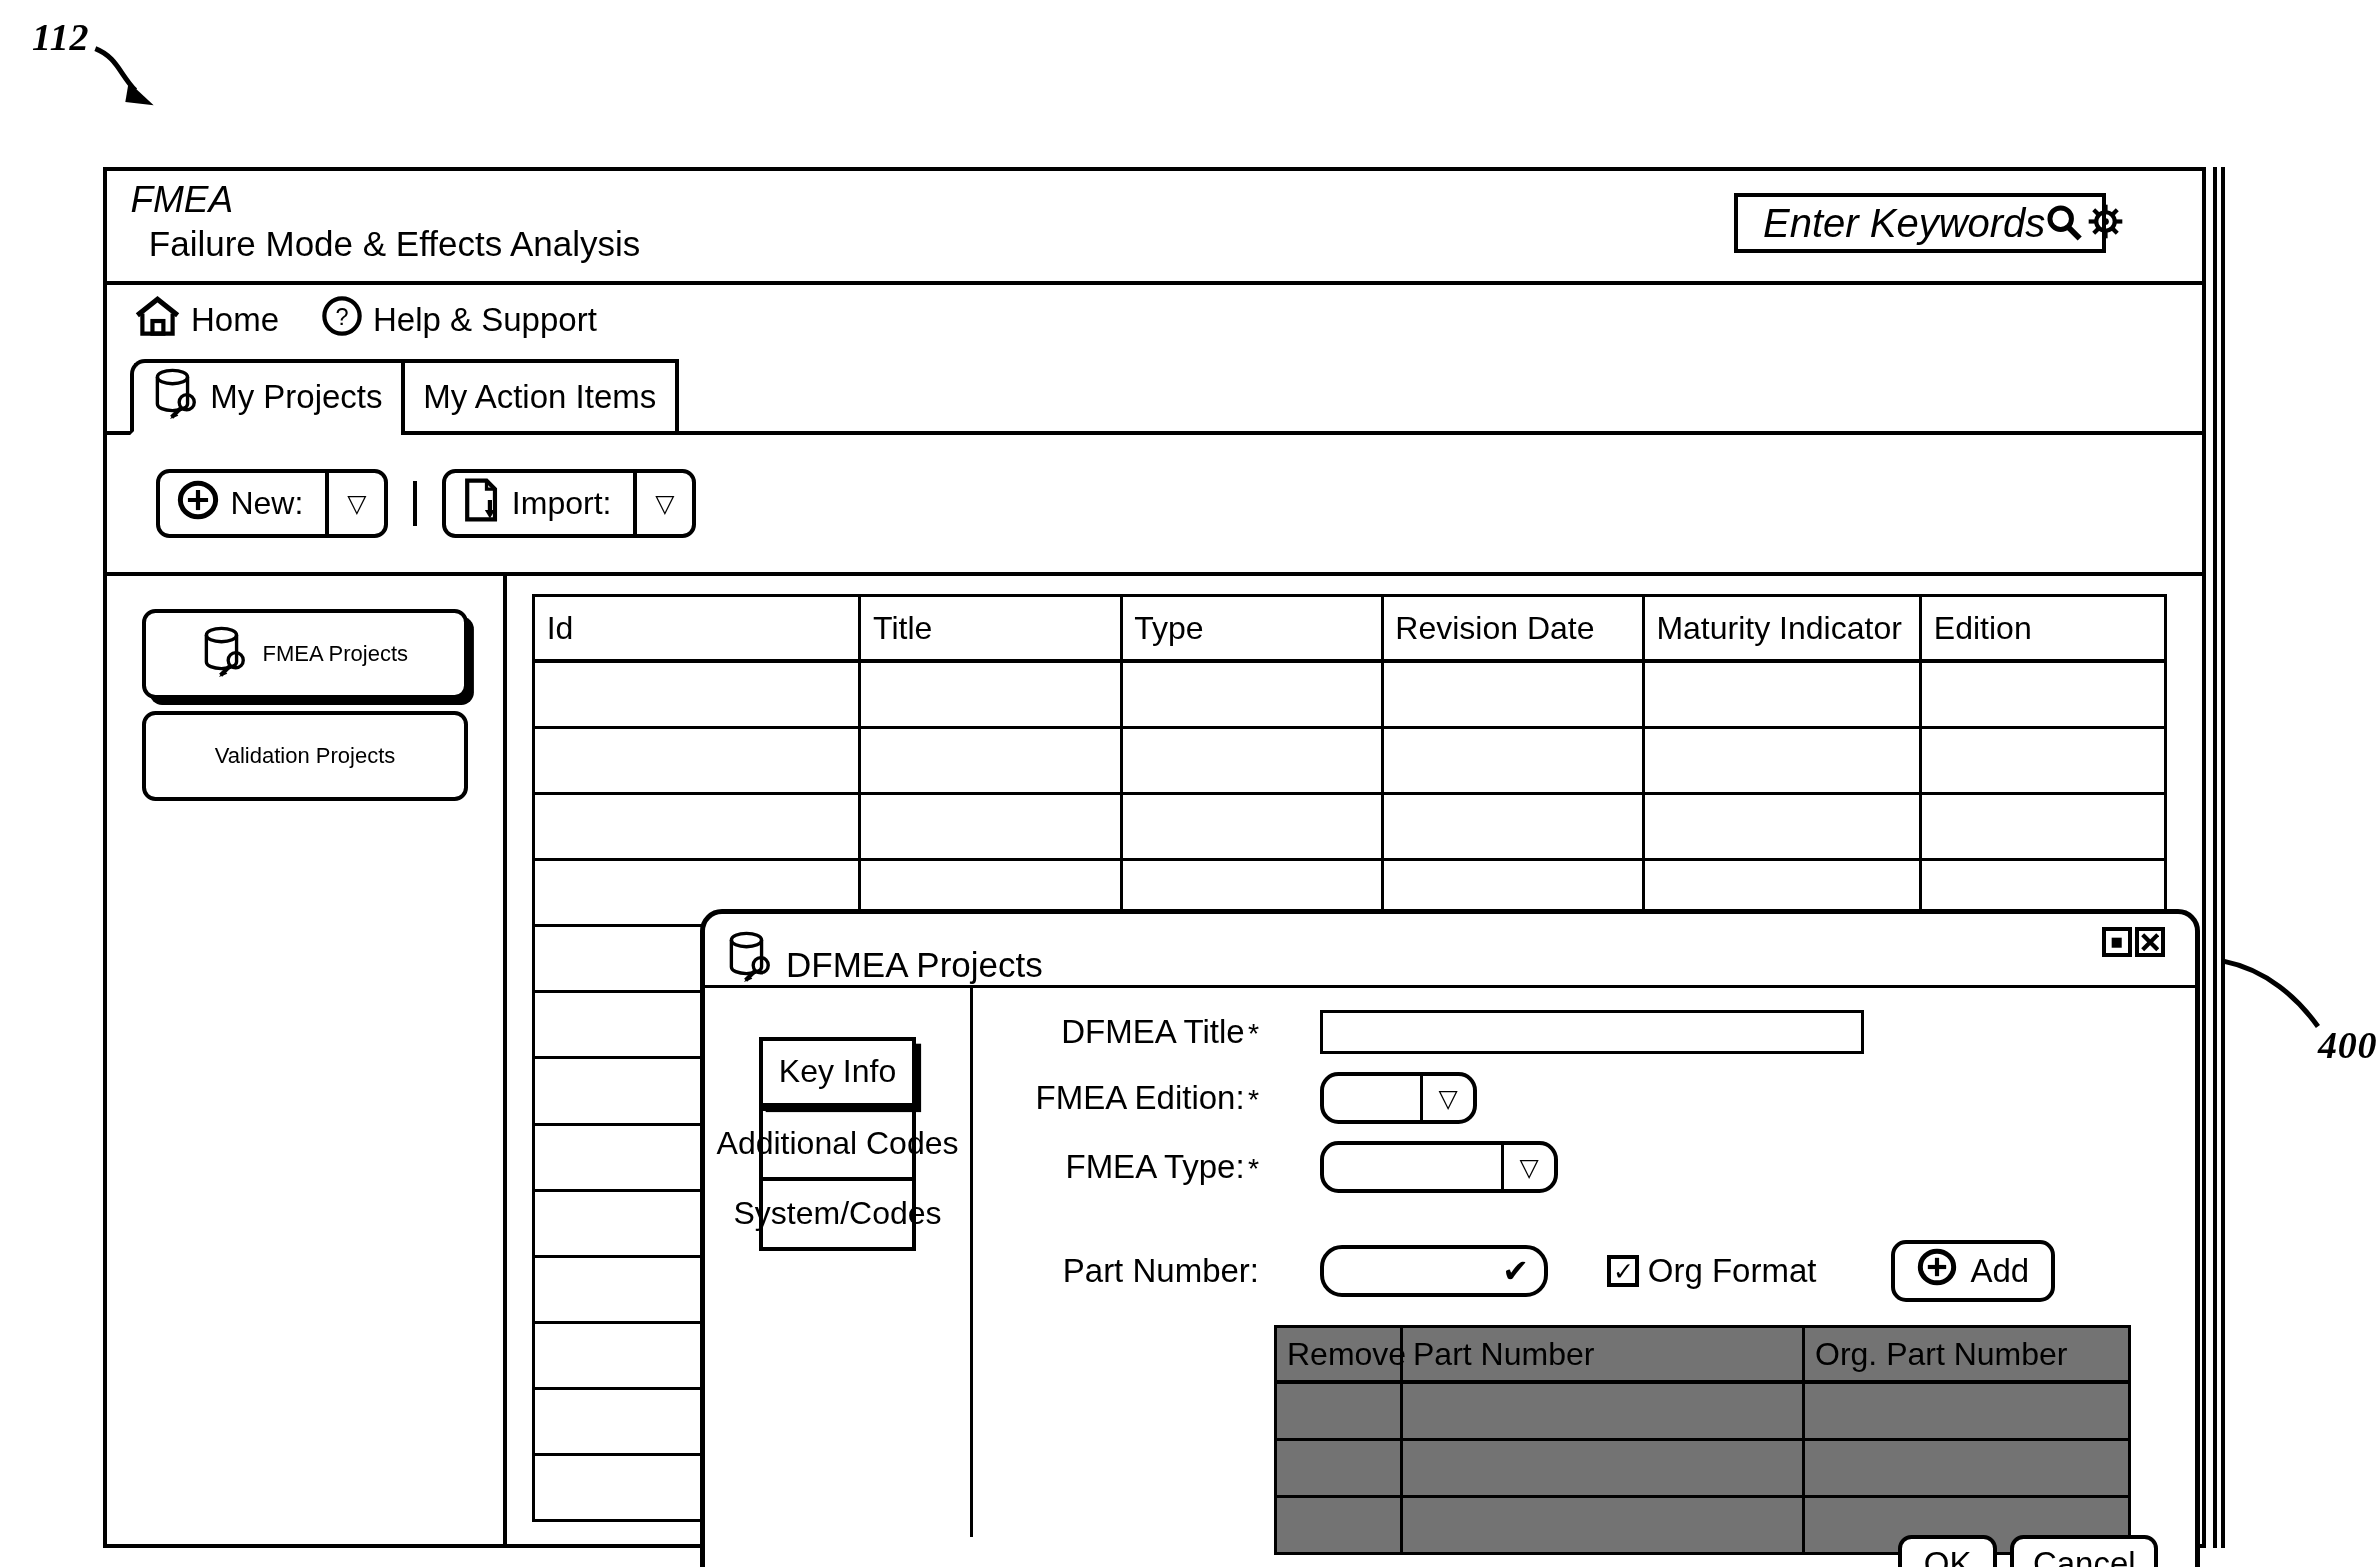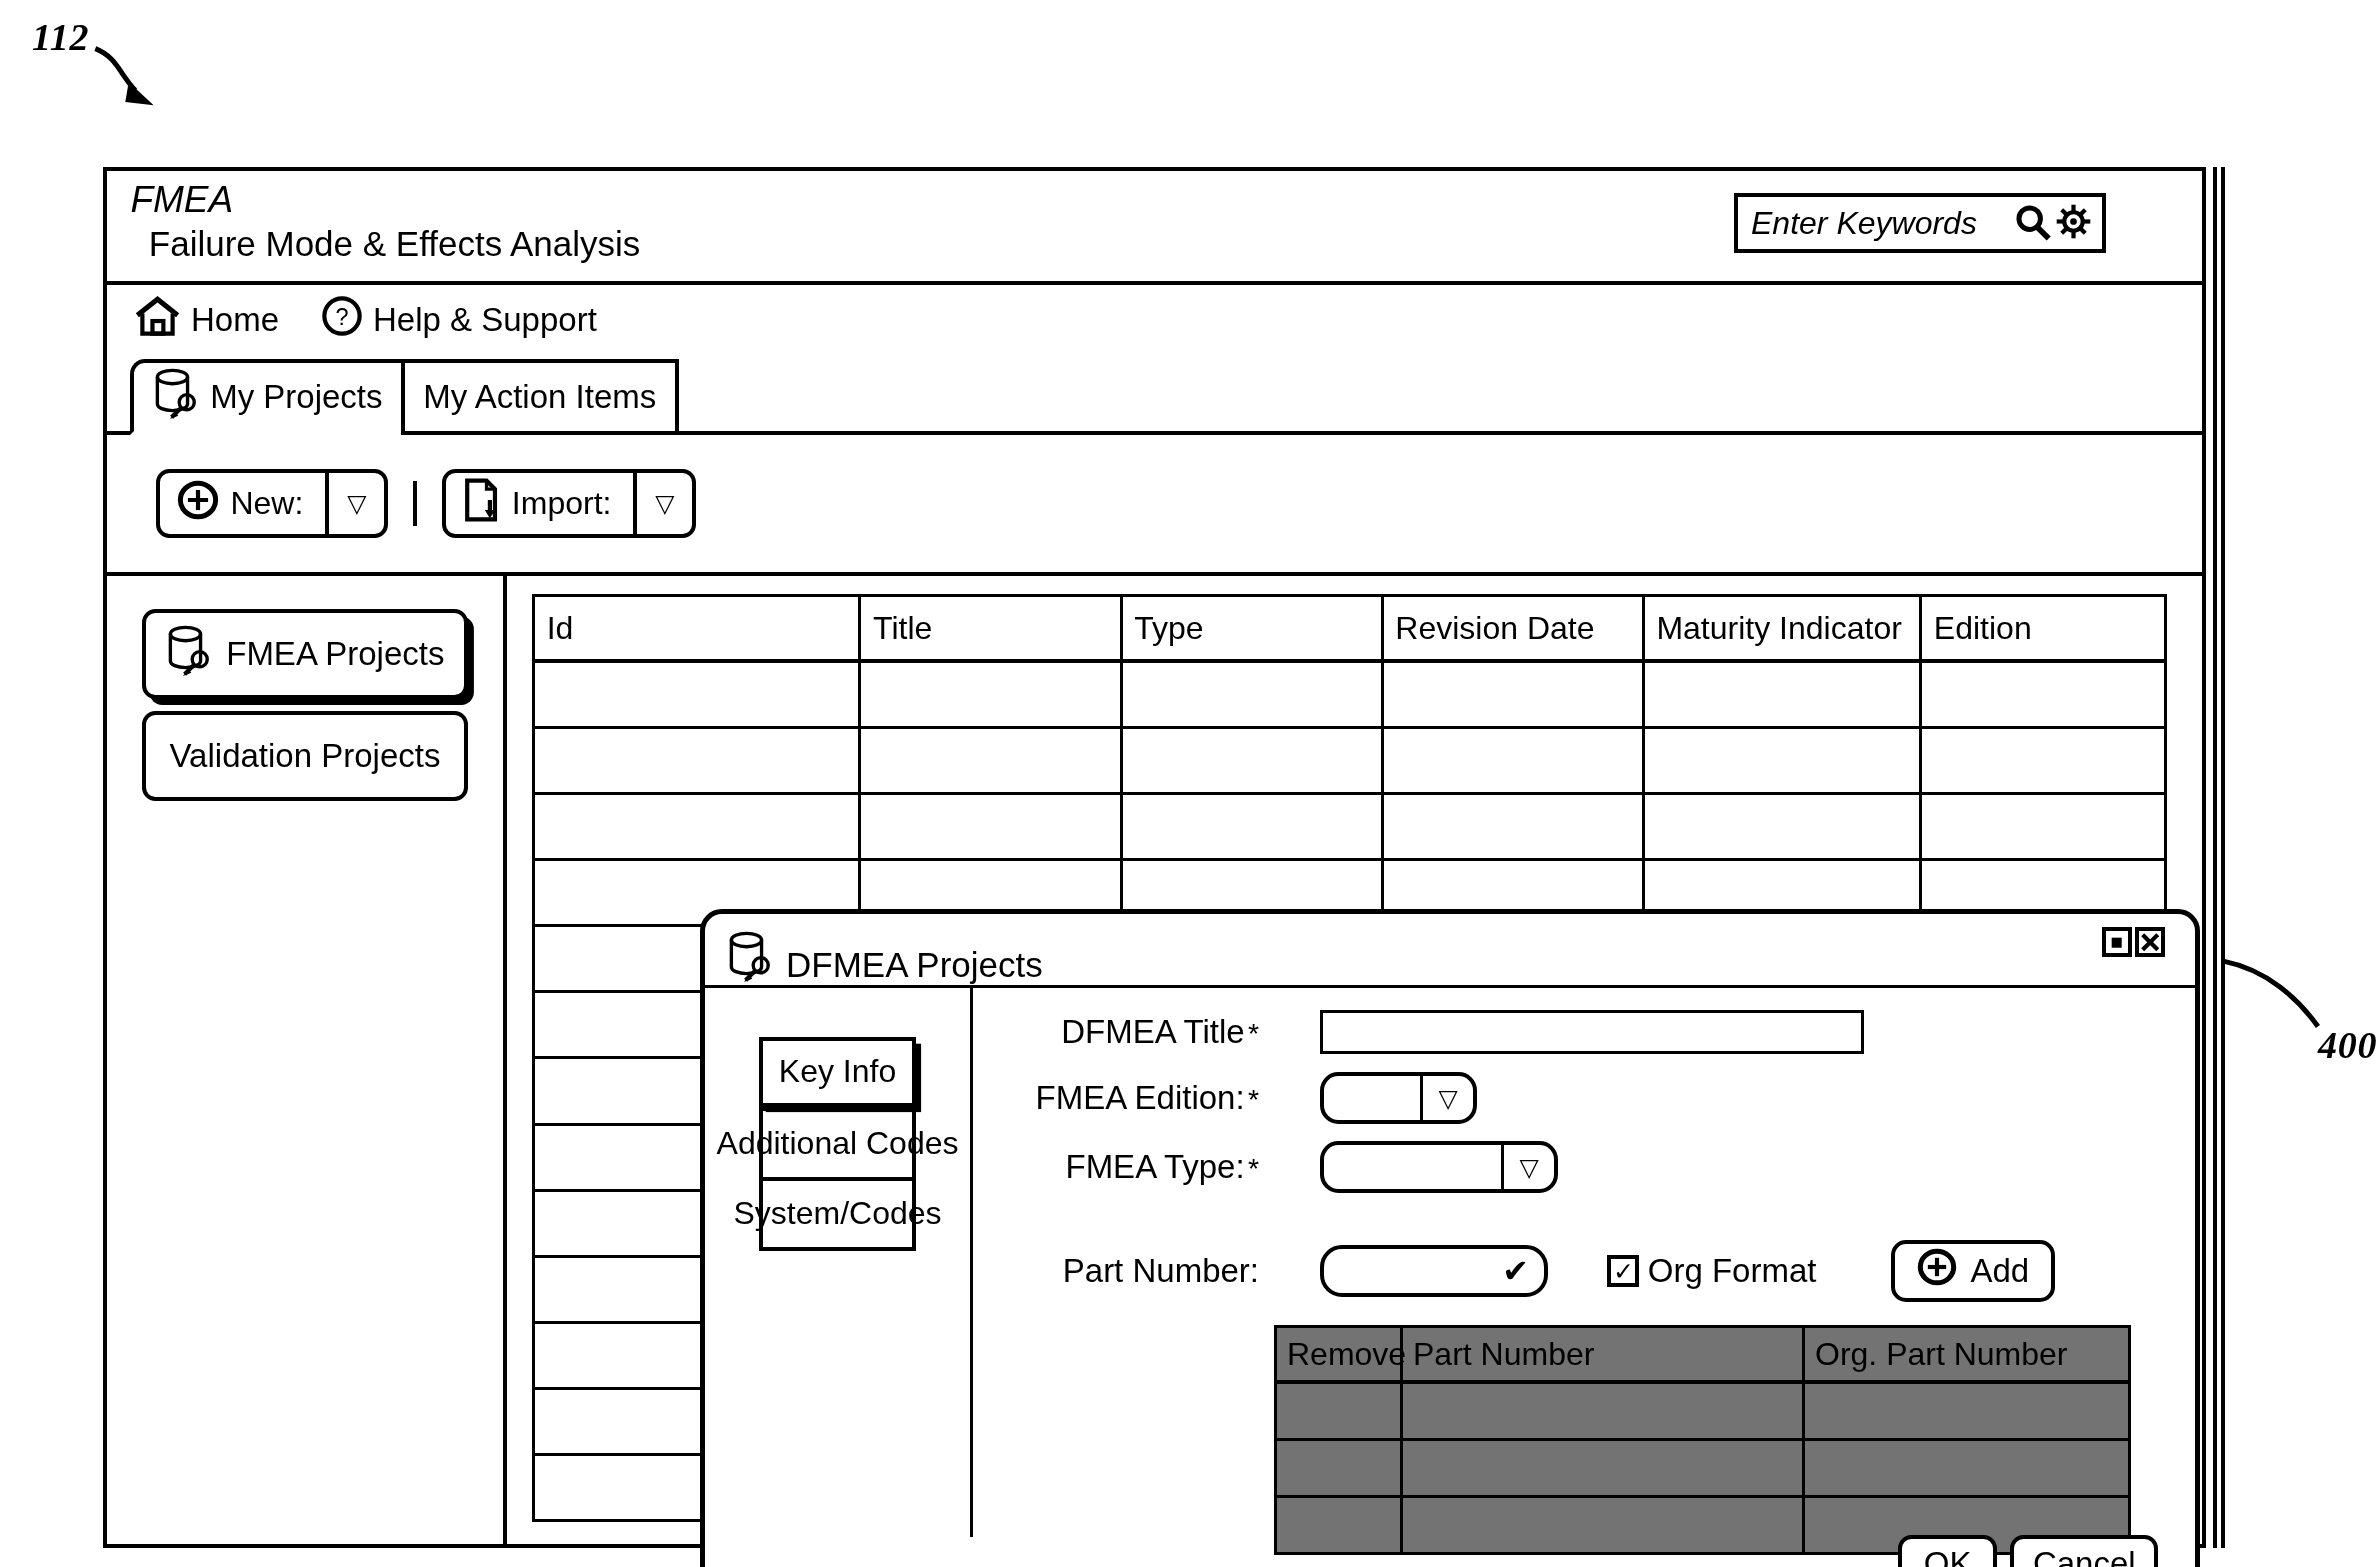--- a/index.html
+++ b/index.html
@@ -85,22 +85,22 @@
     height: 60px;
     border: 4.2px solid #000;
     box-sizing: border-box;
     display: flex;
     align-items: center;
     background: #fff;
   }
   #search-input-text {
     flex: 1;
     font-style: italic;
-    font-size: 32px;
-    padding-left: 13px;
+    font-size: 40px;
+    padding-left: 25px;
     white-space: nowrap;
   }
   .search-icon-wrap { display: flex; align-items: center; padding-right: 10px; gap: 3.3px; }
 
   
   #nav-row {
     position: relative;
     height: 70px;
     display: flex;
     align-items: center;
@@ -215,21 +215,21 @@
     width: 326px;
     height: 90px;
     border: 4.2px solid #000;
     border-radius: 13.4px;
     box-sizing: border-box;
     background: #fff;
     display: flex;
     align-items: center;
     justify-content: center;
     gap: 11.7px;
-    font-size: 33px;
+    font-size: 22px;
     white-space: nowrap;
     position: relative;
   }
   .side-btn.selected { box-shadow: 6.7px 6.7px 0 -0.8px #000; }
 
   #table-panel {
     flex: 1;
     position: relative;
     padding: 18.4px 35px 22px 25px;
     box-sizing: border-box;

